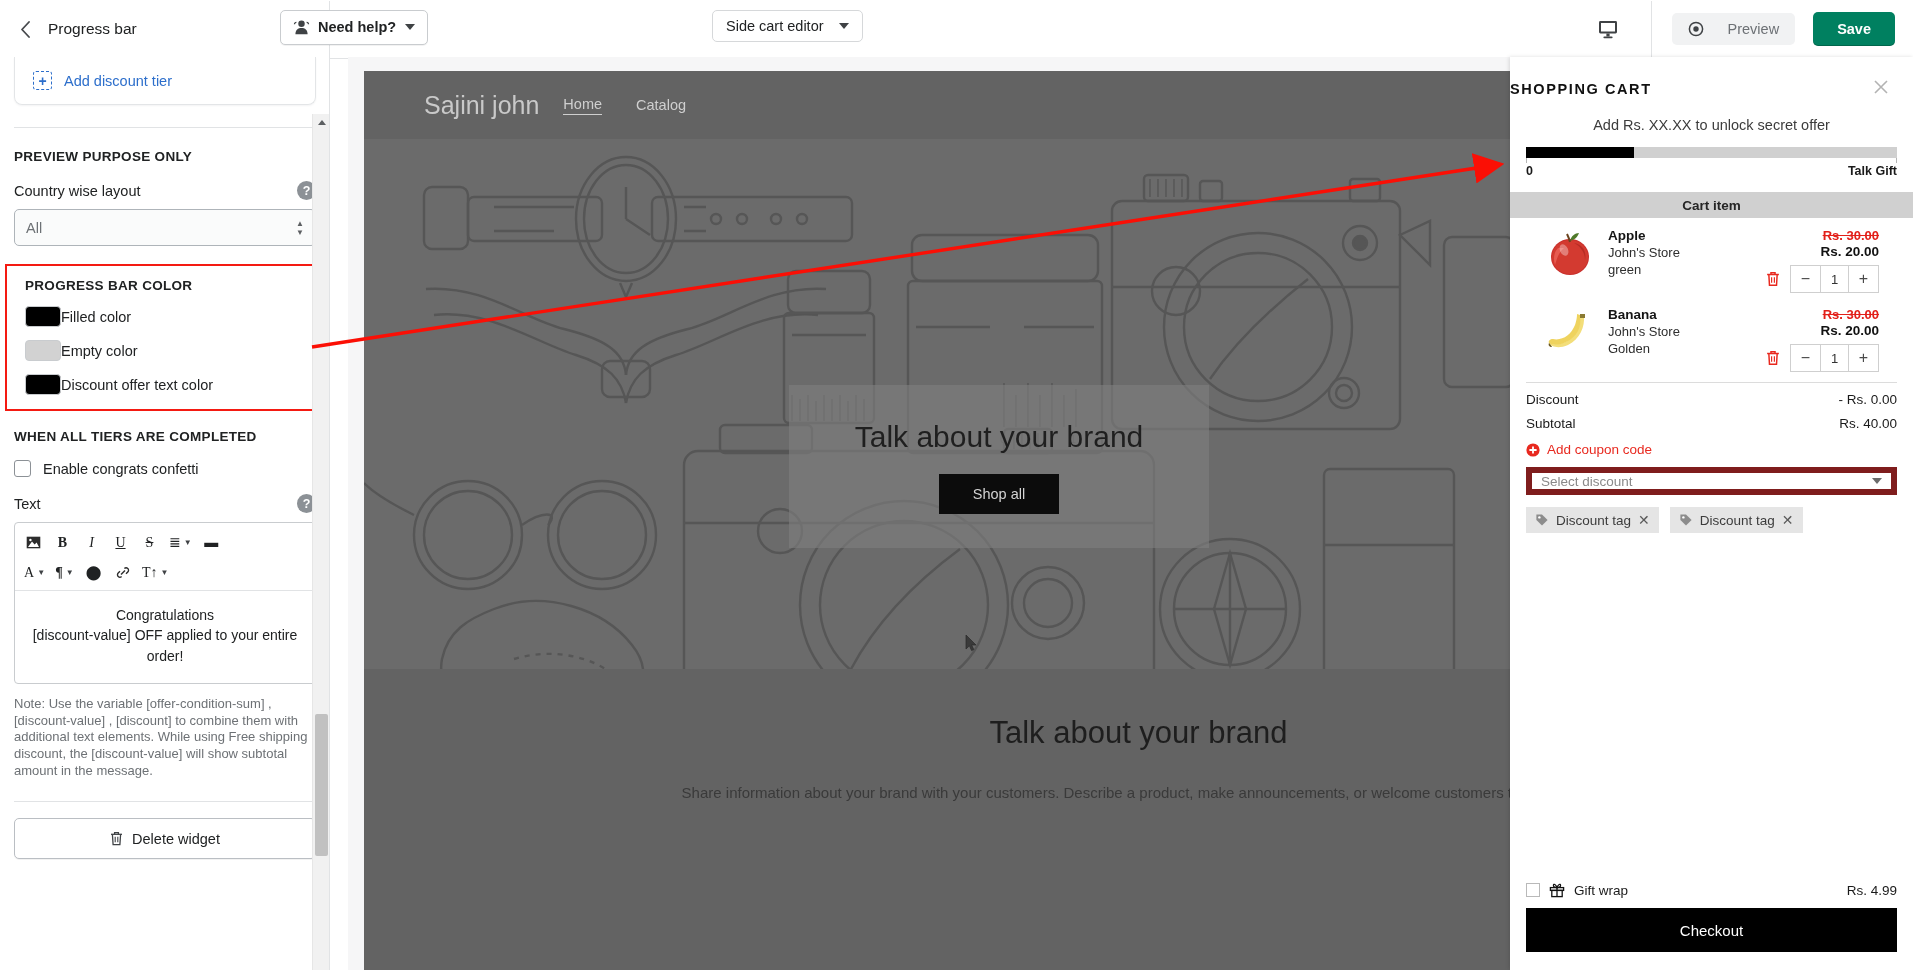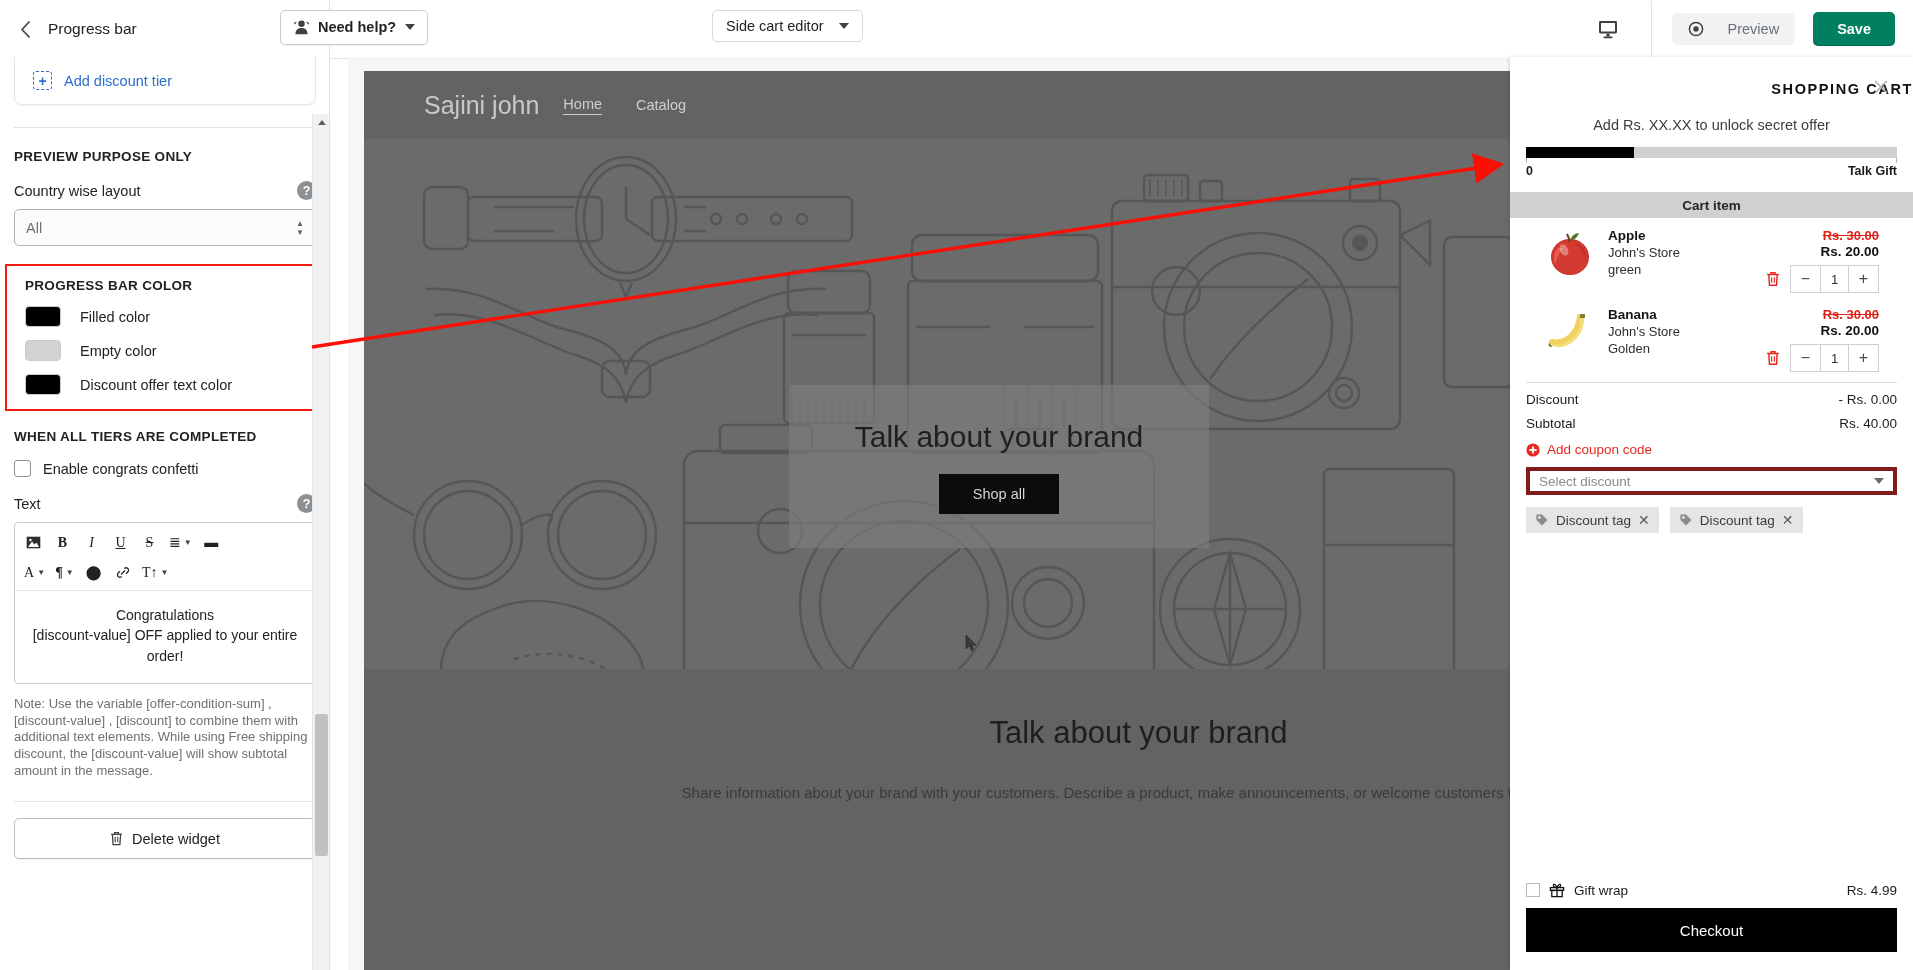--- a/index.html
+++ b/index.html
@@ -103,21 +103,21 @@
   }
   .stepper-arrows { display: flex; flex-direction: column; gap: 2px;
                     color: #5c5f62; font-size: 8px; line-height: 7px; }
 
   
   .color-group {
     margin: 18px 5px 0 5px; border: 2.5px solid #f41a12;
     padding: 12px 9px 14px 9px;
   }
   .color-group .section-title { margin: 0 0 0 9px; }
-  .color-row { display: flex; align-items: center; gap: 19px;
+  .color-row { display: flex; align-items: center; 
                margin: 13px 0 0 9px; }
   .swatch { width: 36px; height: 21px; border-radius: 4px;
             border: 1px solid #c9cccf; cursor: pointer; }
   .swatch-label { font-size: 14.5px; color: #202223; }
 
   .checkbox-row { display: flex; align-items: center; gap: 12px;
                   margin: 16px 14px 0 14px; }
   .cbx { width: 17px; height: 17px; border: 1.5px solid #8c9196;
          border-radius: 3px; background: #fff; cursor: pointer; }
   .cbx-label { font-size: 14.5px; color: #202223; }
@@ -209,21 +209,21 @@
   .cursor-ptr { position: absolute; left: 617px; top: 577px; width: 12px; height: 18px; }
 
   
   .cart {
     position: absolute; right: 0; top: 57px; width: 403px; height: 913px;
     background: #fff; display: flex; flex-direction: column;
     box-shadow: -1px 0 4px rgba(0,0,0,0.13);
   }
   .cart-head {
     position: relative; height: 40px; display: flex; align-items: center;
-    justify-content: flex-end; margin-top: 12px;
+    justify-content: flex-start; margin-top: 12px;
   }
   .cart-title { font-size: 14.5px; font-weight: bold; letter-spacing: 1.6px;
                 color: #111; }
   .cart-close { position: absolute; right: 22px; top: 8px; width: 20px;
                 height: 20px; cursor: pointer; }
   .prog-wrap { padding: 0 16px; }
   .prog-text { text-align: center; font-size: 14.5px; color: #3c3c3c;
                margin-top: 8px; }
   .prog-bar { margin-top: 14px; height: 11px; background: #d0d0d0;
               position: relative; }
@@ -260,21 +260,21 @@
              justify-content: center; font-size: 13px; color: #333;
              border-left: 1px solid #cfcfcf; border-right: 1px solid #cfcfcf; }
   .items-div { height: 1px; background: #dcdcdc; margin: 6px 16px 0 16px; }
   .totals { padding: 0 16px; }
   .tot-row { display: flex; justify-content: space-between; font-size: 13.5px;
              color: #1a1a1a; margin-top: 9px; }
   .coupon { display: flex; align-items: center; gap: 7px; margin-top: 11px;
             color: #e8291f; font-size: 13.5px; cursor: pointer; }
   .plus-circ { width: 14px; height: 14px; }
   .disc-select {
-    margin-top: 10px; height: 28px; border: 4px solid #7f1d1d;
+    margin-top: 10px; height: 28px; border: 6px solid #7f1d1d;
     display: flex; align-items: center; justify-content: space-between;
     padding: 0 9px; font-size: 13.5px; color: #8a8a8a; cursor: pointer;
   }
   .d-caret { width: 0; height: 0; border-left: 5px solid transparent;
              border-right: 5px solid transparent; border-top: 6px solid #6b6b6b; }
   .tags { display: flex; gap: 11px; margin-top: 12px; }
   .tag { display: flex; align-items: center; gap: 7px; background: #e5e5e5;
          padding: 5px 9px; font-size: 13.5px; color: #3c3c3c; cursor: pointer; }
   .tag-x { font-size: 14px; color: #5a5a5a; }
   .cart-spacer { flex: 1; }

